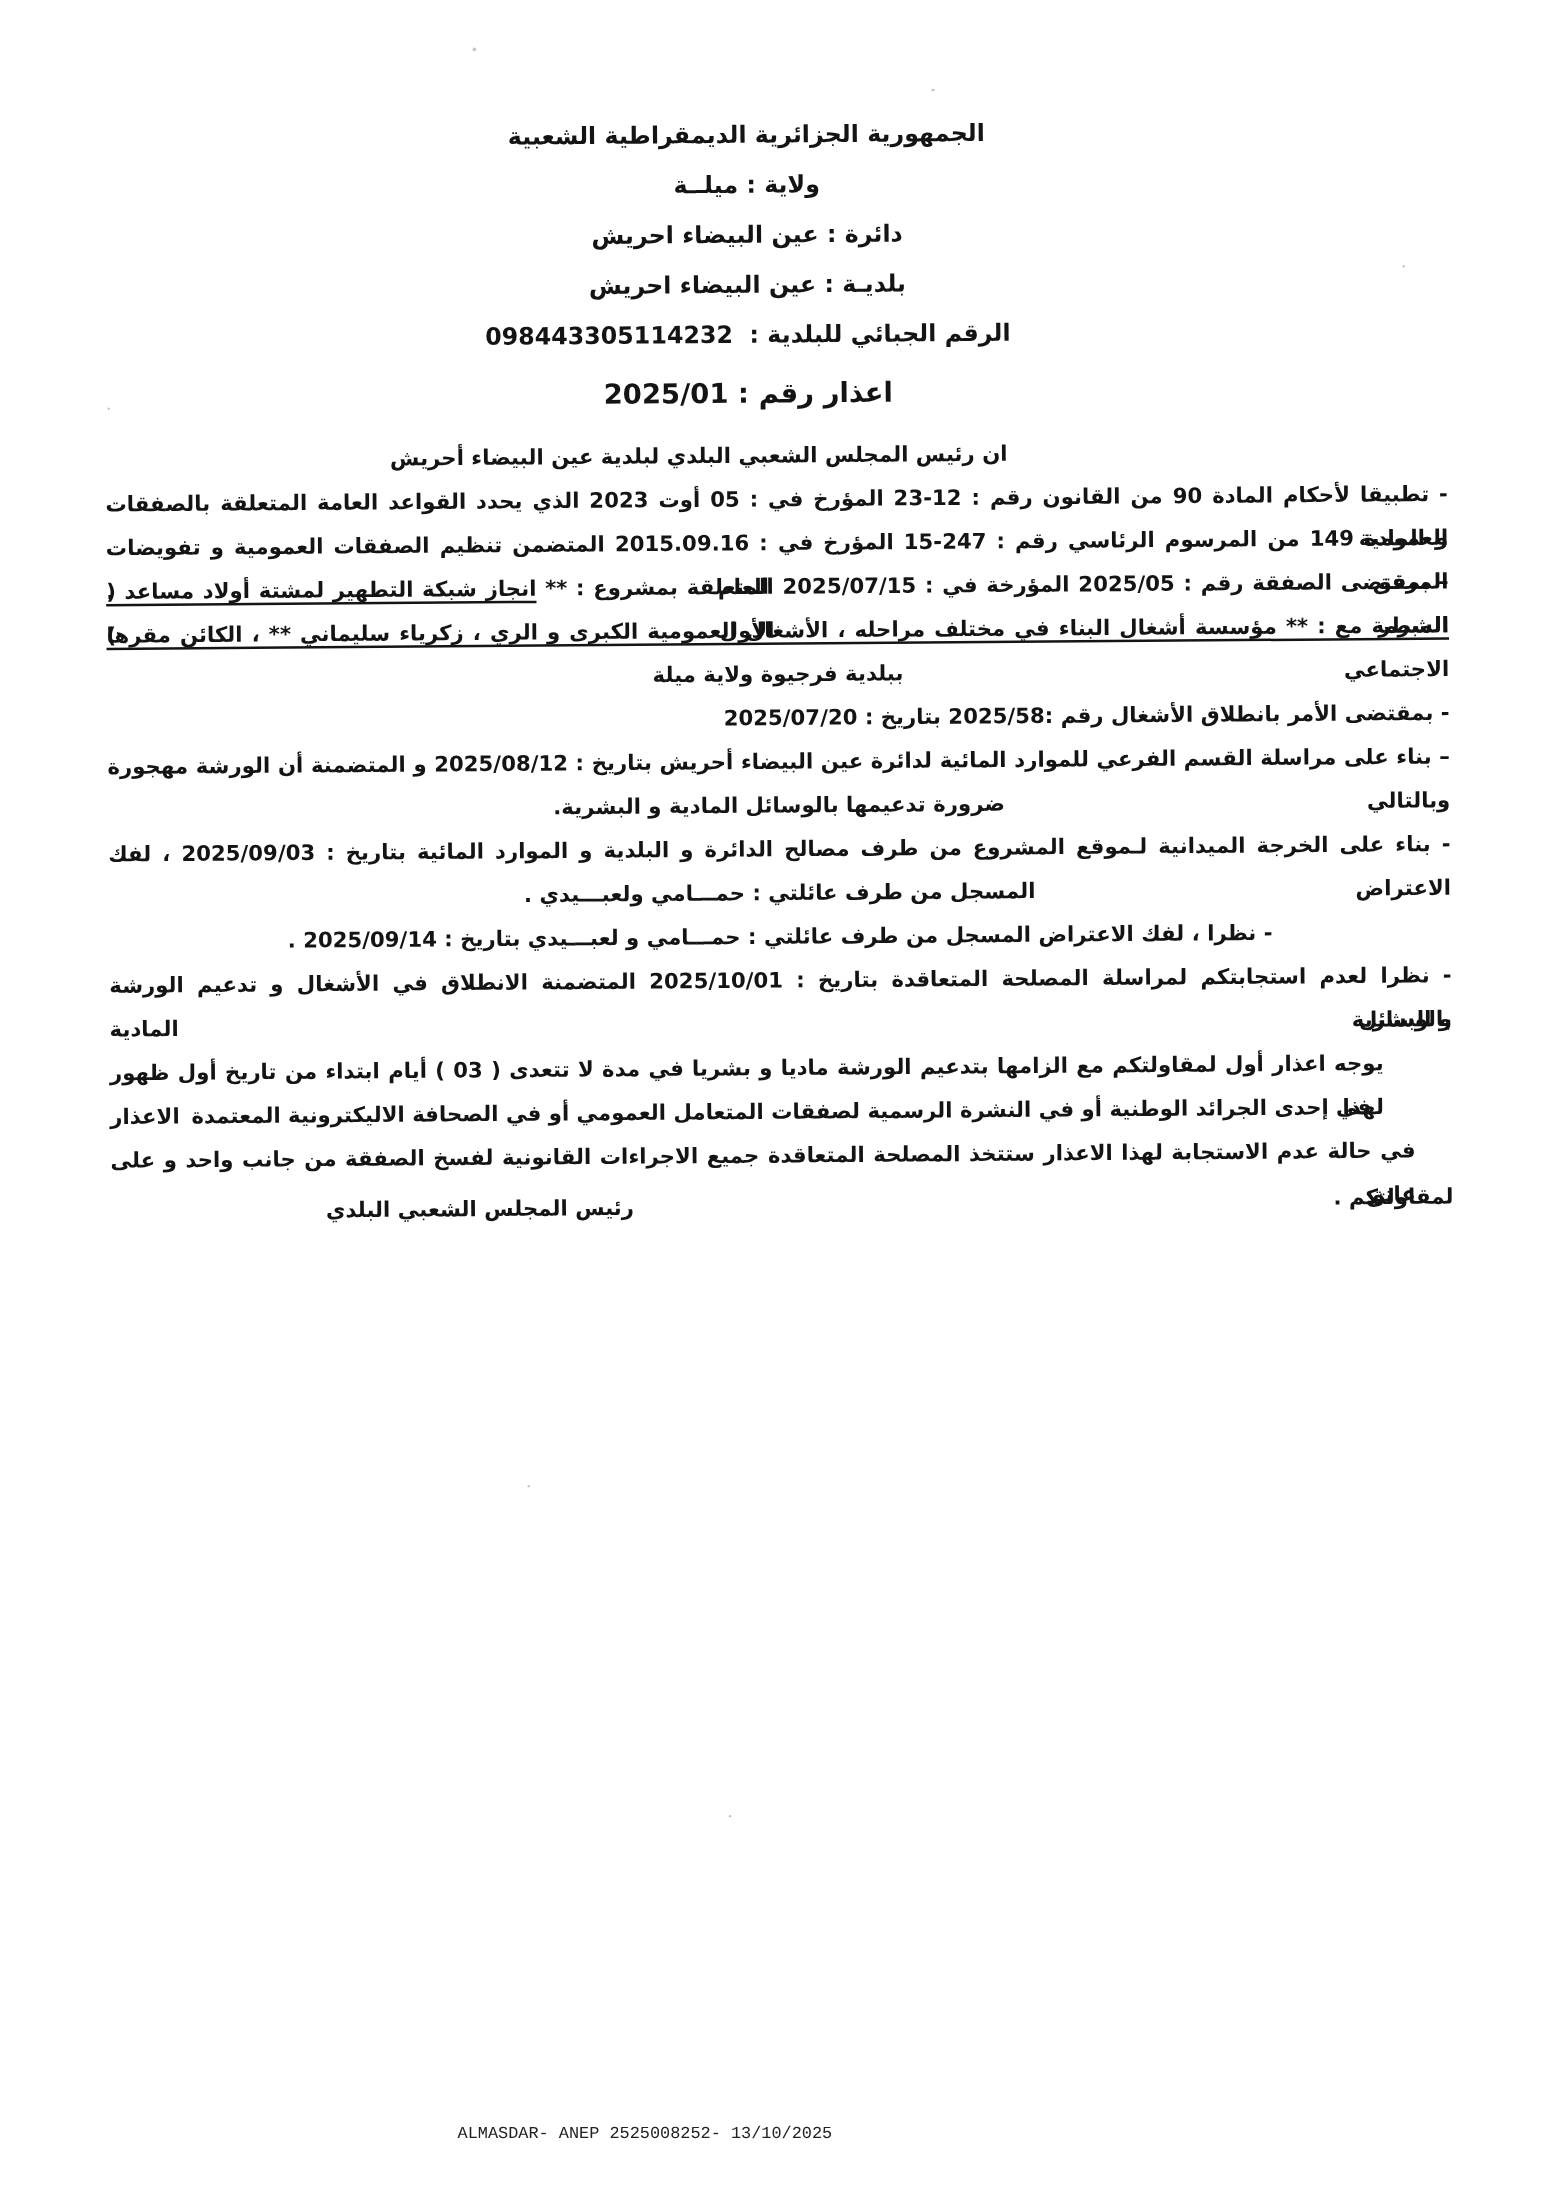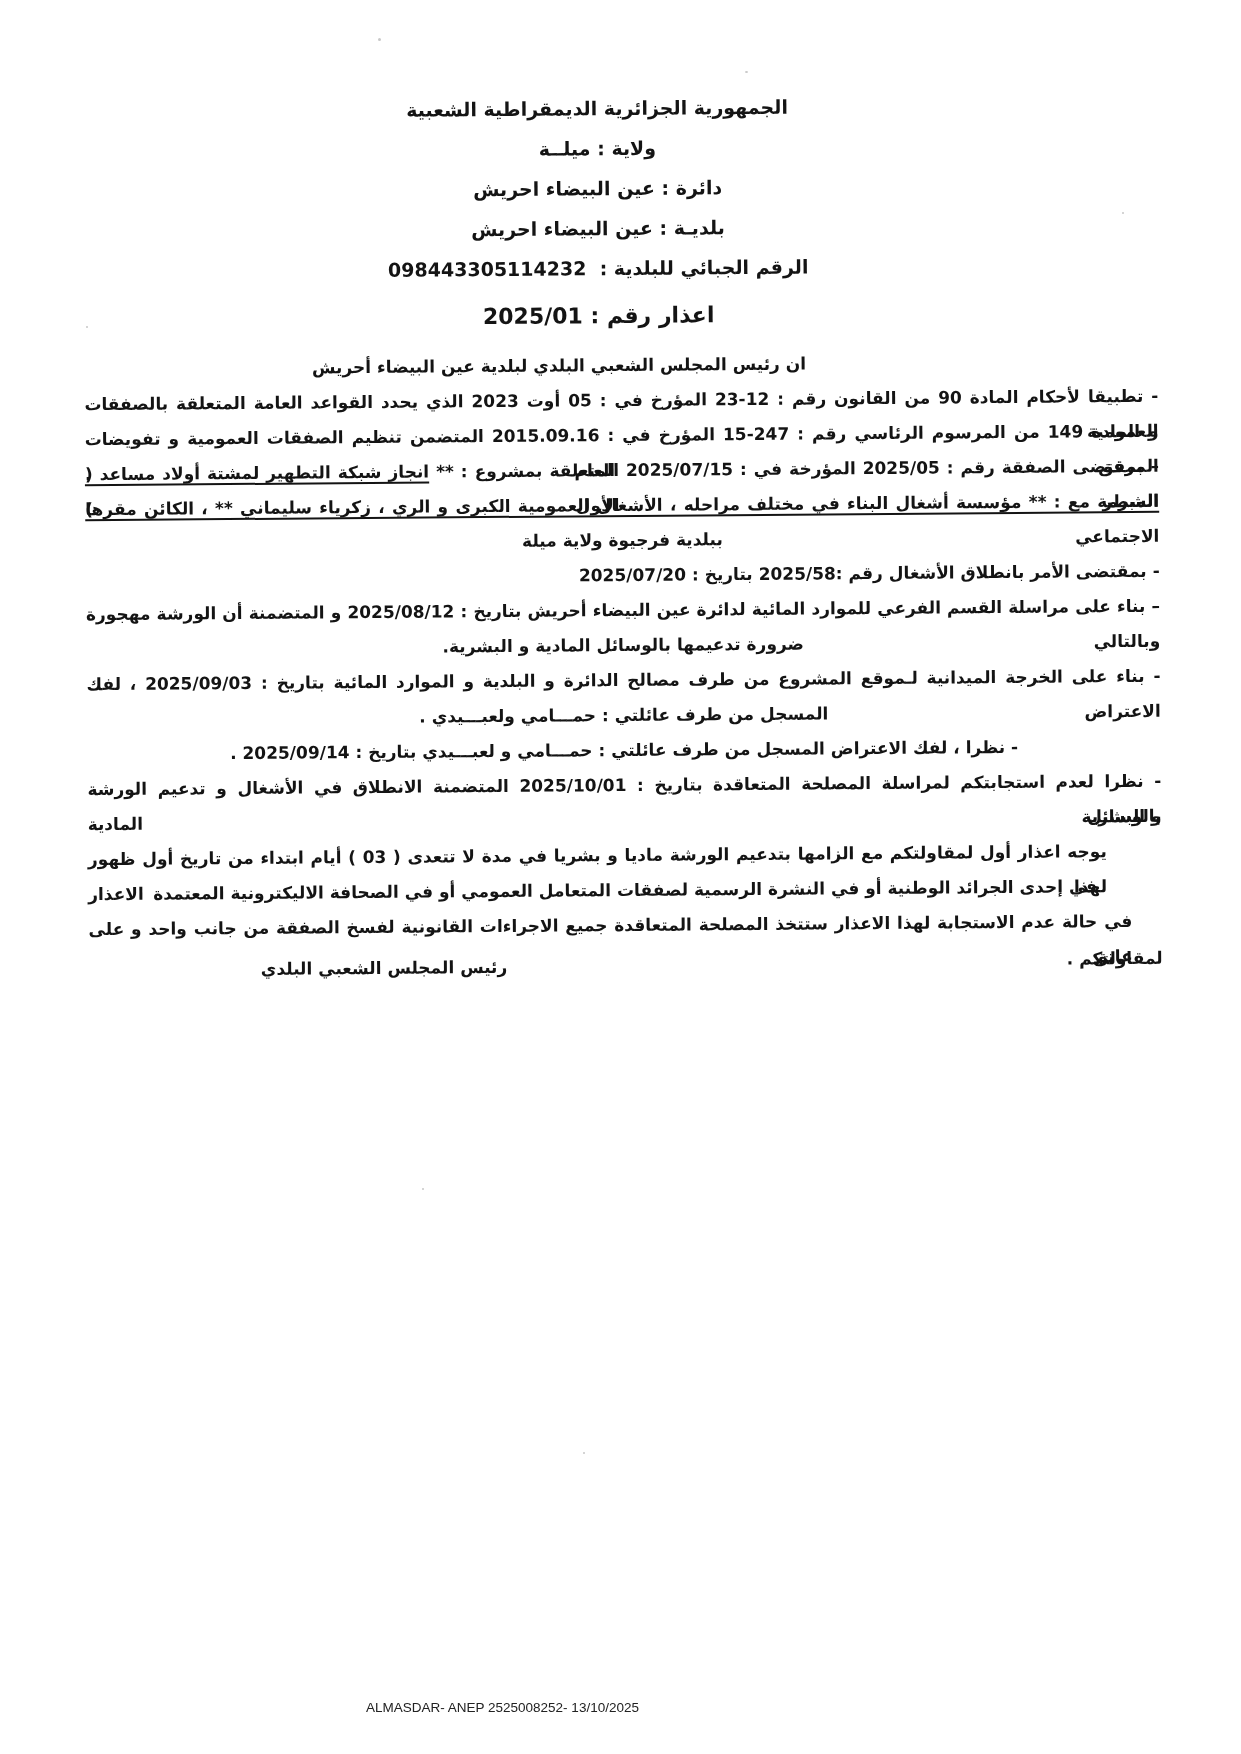--- a/index.html
+++ b/index.html
@@ -18,21 +18,21 @@
   .right{text-align:right;}
   .open{text-align:right;padding-right:352px;}
   .ind55{padding-right:55px;}
   .ind30{padding-right:30px;}
   .u{text-decoration:underline;text-underline-offset:4px;text-decoration-thickness:1.5px;}
   .sigrow{position:relative;height:44px;margin-top:2px;}
   .sig-right{position:absolute;right:0;top:0;line-height:35px;}
   .sig-left{position:absolute;left:172px;top:4px;line-height:35px;}
   .footer{
     position:absolute;left:366px;top:1700px;direction:ltr;
-    font-family:Liberation Sans, sans-serif;font-size:13.5px;color:#222;font-weight:normal;text-align:center;
+    font-family:Liberation Mono, monospace;font-size:13.5px;color:#222;font-weight:normal;text-align:center;
   }
   .speck{position:absolute;background:#9a9a9a;border-radius:50%;opacity:.55;}
 </style>
 </head>
 <body>
 
 <div class="page">
   <div class="content">
 
     <div class="header">

